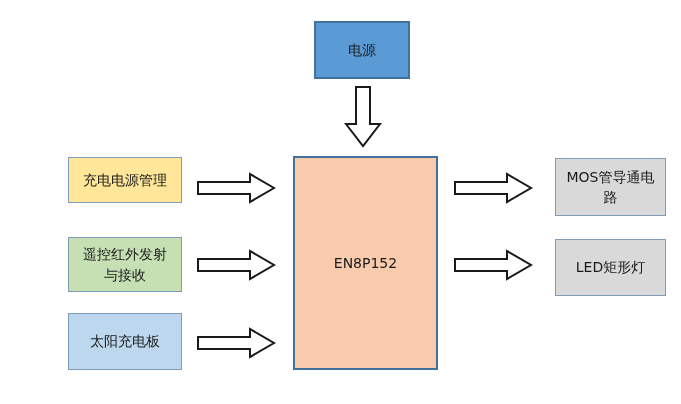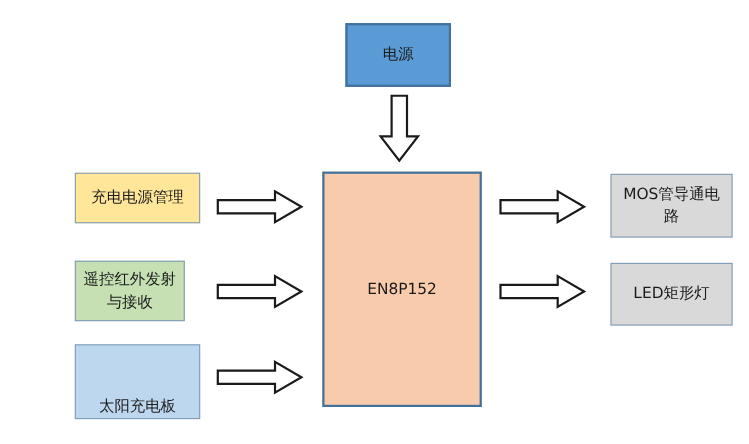--- a/index.html
+++ b/index.html
@@ -30,22 +30,22 @@
   }
   .node .lbl {
     display: block;
     width: 90px;
   }
   .node.wide .lbl { width: 120px; }
   
   .n-power  { left: 286px; top: 21px;  width: 96px;  height: 58px;  border-width: 2px; }
   .n-mcu    { left: 265px; top: 156px; width: 145px; height: 214px; border-width: 2px; }
   .n-charge { left: 40px;  top: 157px; width: 114px; height: 46px; }
-  .n-ir     { left: 40px;  top: 237px; width: 100px; height: 55px; }
-  .n-solar  { left: 40px;  top: 313px; width: 114px; height: 68px; align-items: flex-end; }
+  .n-ir     { left: 40px;  top: 237px; width: 114px; height: 55px; }
+  .n-solar  { left: 40px;  top: 313px; width: 114px; height: 57px; }
   .n-mos    { left: 527px; top: 158px; width: 111px; height: 58px; }
   .n-led    { left: 527px; top: 239px; width: 111px; height: 57px; }
   .arrow {
     position: absolute;
     display: block;
   }
   .a-power-mcu  { left: 316px; top: 86px;  }
   .a-charge-mcu { left: 168px; top: 172px; }
   .a-ir-mcu     { left: 168px; top: 249px; }
   .a-solar-mcu  { left: 168px; top: 327px; }

